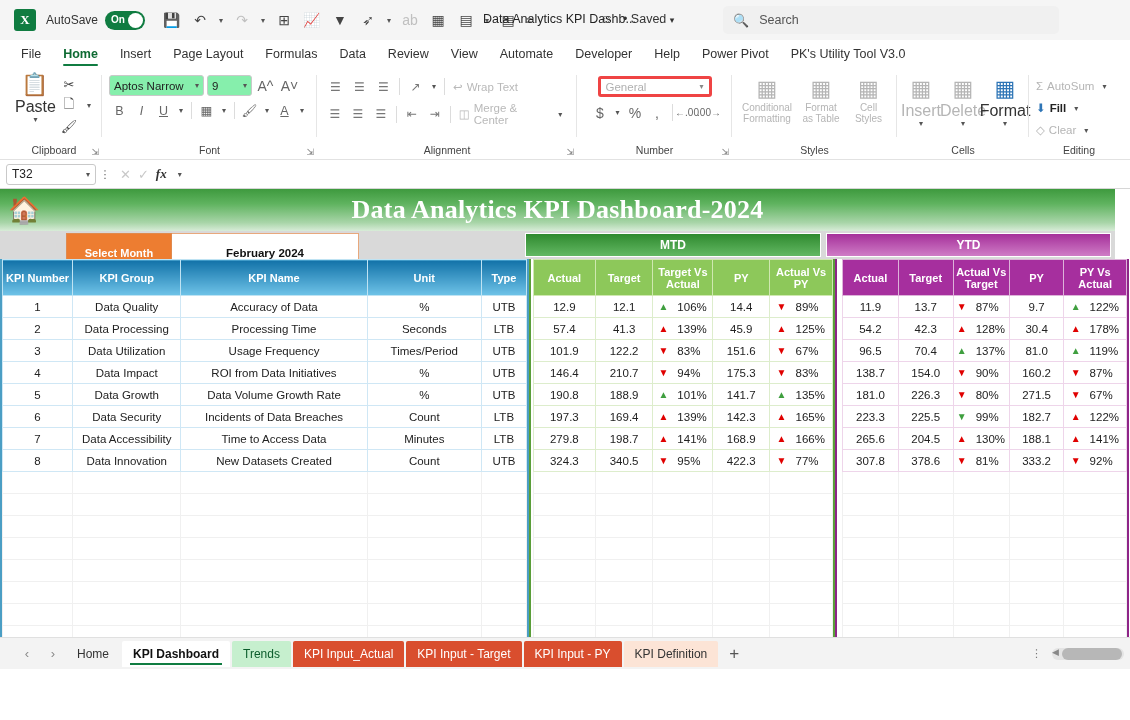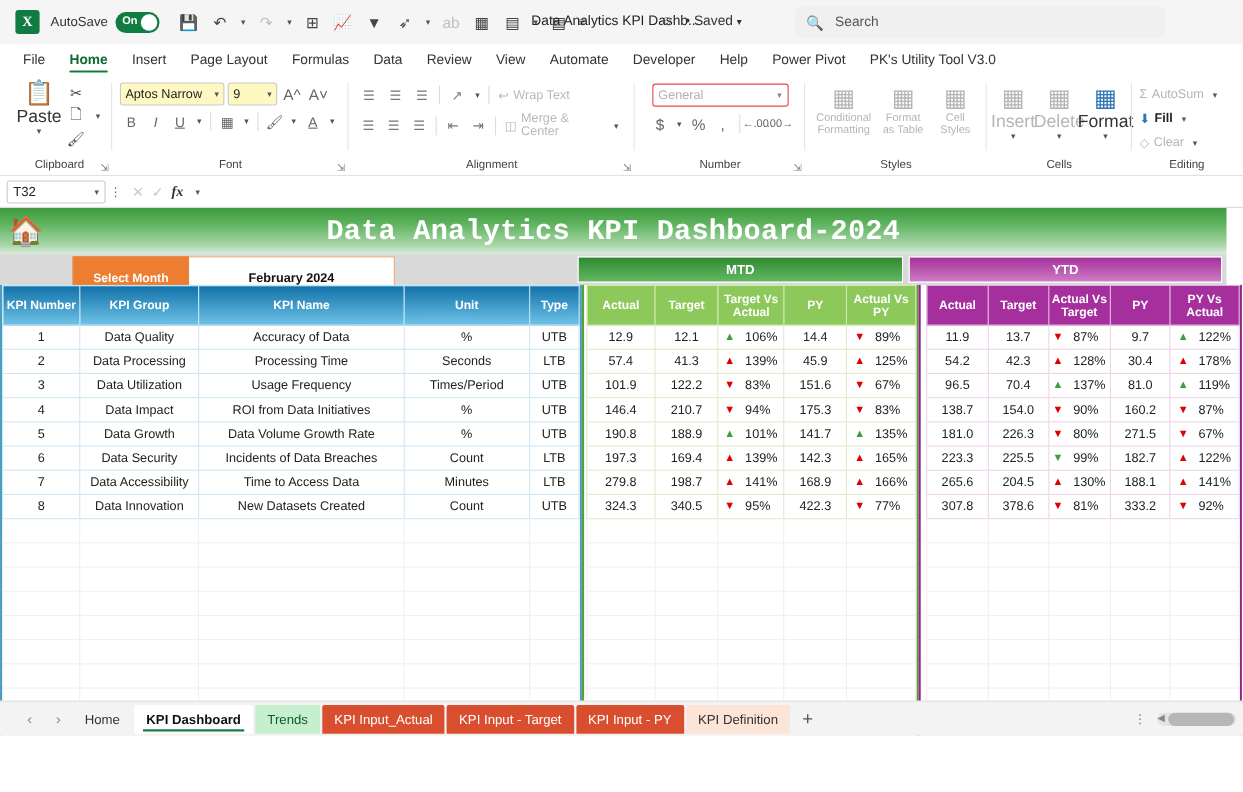--- a/index.html
+++ b/index.html
@@ -114,42 +114,42 @@
   .smallrow { display:flex; align-items:center; gap:3px; }
   .sicon {
     width:22px;height:20px;display:flex;align-items:center;justify-content:center;
     font-size:13px;color:#444;cursor:pointer;border-radius:2px;
   }
 
   .fontrow { display:flex; align-items:center; gap:3px; margin-bottom:4px; }
   .combo {
     border:1px solid #c9c9c9; border-radius:3px; height:21px;
     display:flex; align-items:center; padding:0 4px; font-size:11.5px; color:#222;
-    background:#fef9c3; cursor:pointer;
+    background:#86efac; cursor:pointer;
   }
   .combo .cv { margin-left:auto; font-size:8px; color:#555; padding-left:5px;}
   .fmtrow { display:flex; align-items:center; gap:1px; }
   .fbtn {
     width:21px;height:21px;display:flex;align-items:center;justify-content:center;
     font-size:12.5px;color:#666;cursor:pointer;border-radius:2px;
   }
   .fbtn.big { font-size: 14px; }
   .vsep { width:1px; height:17px; background:#dcdcdc; margin:0 3px; }
 
   .alignrow { display:flex; align-items:center; gap:1px; margin-bottom:3px;}
   .abtn {
     width:23px;height:21px;display:flex;align-items:center;justify-content:center;
     font-size:12px;color:#777;cursor:pointer;
   }
   .textbtn {
     display:flex;align-items:center;gap:4px;font-size:11.5px;color:#b9b9b9;
     padding:2px 4px; cursor:pointer;
   }
   .numfmt {
-    border:1px solid #ef4444;border-radius:3px;height:21px;width:124px;
+    border:3px solid #ef4444;border-radius:3px;height:21px;width:114px;
     display:flex;align-items:center;padding:0 5px;font-size:11.5px;color:#b0b0b0;
     background:#fff;
   }
   .numfmt .cv{margin-left:auto;font-size:8px;color:#888;}
 
   .editrow { display:flex;align-items:center;gap:4px;font-size:11.5px;height:22px; cursor:pointer;}
   .editrow.dim { color:#b5b5b5; }
 
   
   .fbar {
@@ -175,21 +175,21 @@
   }
   .dash-header {
     height: 42px; width: 1115px;
     background: linear-gradient(to bottom, #3e9a3e 0%, #5fb35f 35%, #a8d5a8 80%, #d8ecd8 100%);
     display:flex; align-items:center; position:relative;
   }
   .home-ic { margin-left: 8px; font-size: 26px; color:#cdeaf5; line-height:1; }
   .dash-title {
     position:absolute; left:0; right:0; text-align:center;
     font-size: 26px; font-weight:bold; color:#ffffff;
-    font-family:Liberation Mono, monospace;
+    font-family:Liberation Serif, serif;
     letter-spacing:0.2px;
   }
   .band {
     height: 28px; width:1115px; background:#d9d9d9; position:relative;
   }
   .selmonth {
     position:absolute; left:66px; top:2px;
     display:flex; height:40px;
   }
   .selmonth .lbl {

